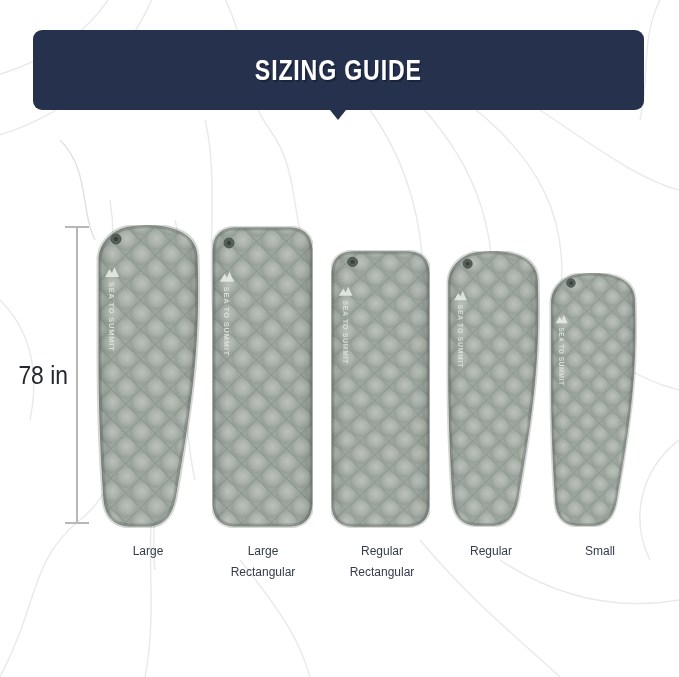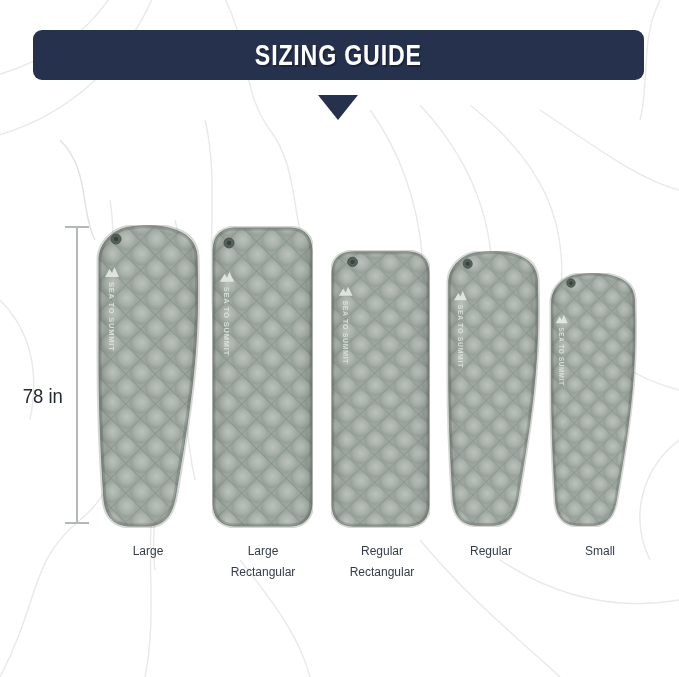--- a/index.html
+++ b/index.html
@@ -2,36 +2,36 @@
 <html><head>
 <meta charset="utf-8">
 <style>
   html,body{margin:0;padding:0;background:#ffffff;font-family:"Liberation Sans",sans-serif;}
   #stage{position:relative;width:679px;height:677px;background:#ffffff;overflow:hidden;}
 
   
   #topo{position:absolute;left:0;top:0;width:679px;height:677px;}
 
   
-  .banner{position:absolute;left:33px;top:30px;width:611px;height:50px;background:#26314e;border-radius:9px;
+  .banner{position:absolute;left:33px;top:30px;width:611px;height:80px;background:#26314e;border-radius:9px;
           display:flex;align-items:center;justify-content:center;z-index:3;}
   .banner-title{color:#ffffff;font-size:29px;font-weight:bold;letter-spacing:1px;
                 display:inline-block;transform:scaleX(0.8);white-space:nowrap;
                 text-shadow:2px 2px 0 rgba(10,16,28,0.4);}
   .banner-pointer{position:absolute;left:318px;top:95px;width:0;height:0;z-index:3;
                   border-left:20px solid transparent;border-right:20px solid transparent;
                   border-top:25px solid #26314e;}
 
   
   .measure-line{position:absolute;left:76px;top:227px;width:2px;height:297px;background:#b4b8b7;z-index:2;}
   .measure-tick{position:absolute;left:65px;width:24px;height:2px;background:#b4b8b7;z-index:2;}
   .tick-top{top:226px;}
   .tick-bottom{top:522px;}
   .measure-label{position:absolute;left:14px;top:360px;width:58px;text-align:center;z-index:2;
-                 color:#232933;font-size:21px;font-weight:500;margin-top:24px;}
+                 color:#232933;font-size:26px;font-weight:500;}
   .measure-label span{display:inline-block;transform:scaleX(0.88);white-space:nowrap;}
 
   
   .mat{position:absolute;z-index:2;}
   .mat-body{fill:url(#quilt);stroke:#8d968f;stroke-width:1;}
   .mat-rim{fill:none;stroke:rgba(62,74,66,0.22);stroke-width:5;}
   .brand-text{font-family:"Liberation Sans",sans-serif;font-size:7.5px;font-weight:bold;
               letter-spacing:0.8px;fill:#dde2dc;opacity:0.92;}
 
   

